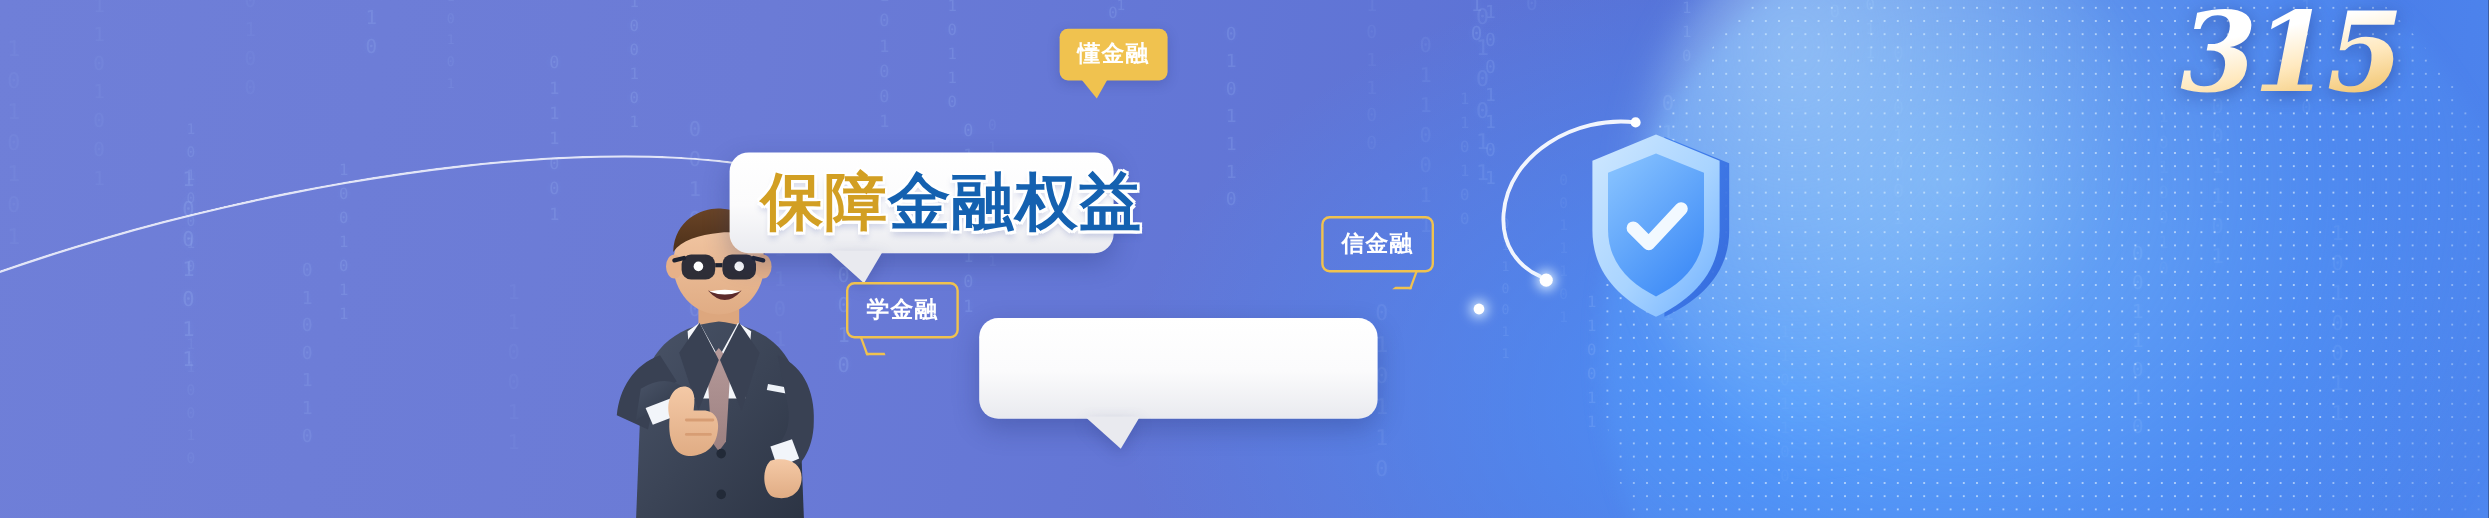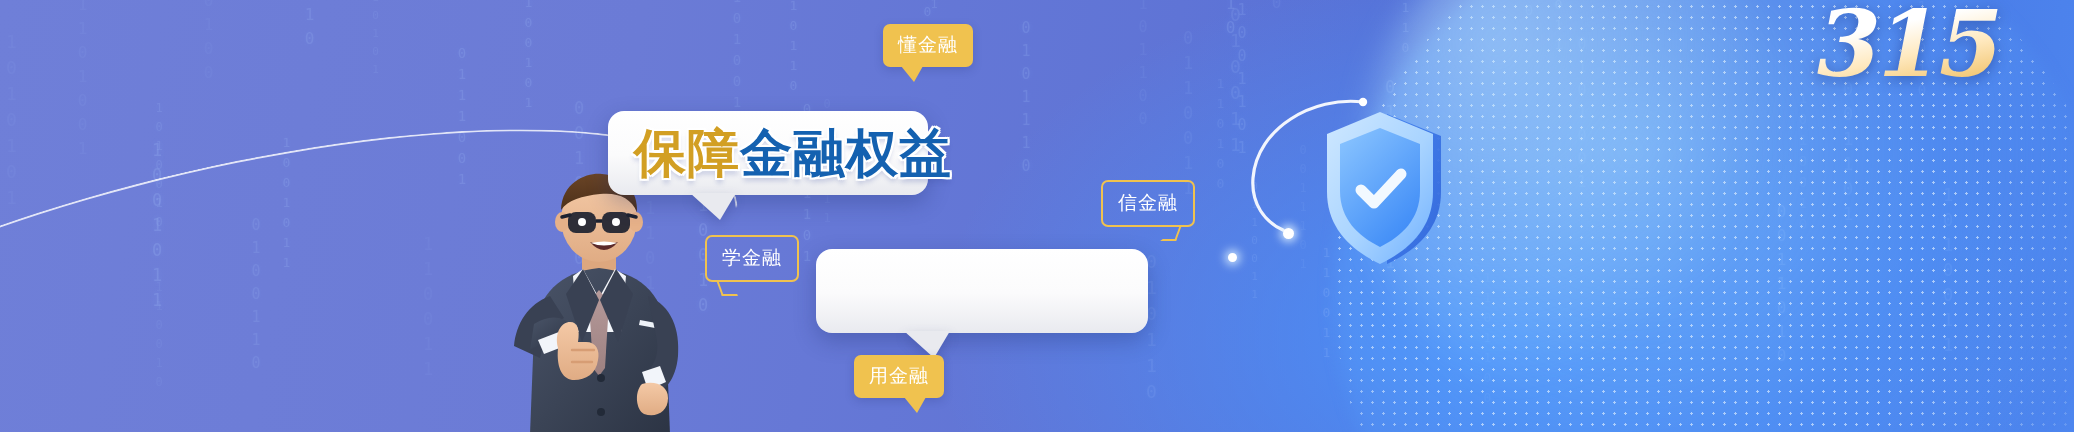--- a/index.html
+++ b/index.html
@@ -120,20 +120,21 @@
 
   
   .bubble {
     position:absolute;
     background:linear-gradient(180deg,#ffffff 0%, #fbfbfc 52%, #e9eaef 100%);
     border-radius:16px;
     box-shadow:0 8px 22px rgba(30,45,110,.30);
     display:flex;
     align-items:center;
     padding:0 26px;
+    margin-top:16px;
   }
   .bubble .tail {
     position:absolute;
     bottom:-25px;
     width:0; height:0;
     border-left:30px solid transparent;
     border-right:16px solid transparent;
     border-top:27px solid #e9eaef;
     filter:drop-shadow(0 5px 6px rgba(30,45,110,.22));
   }
@@ -154,21 +155,21 @@
        2px 2px 0 #fff, -2px 2px 0 #fff, 2px -2px 0 #fff, -2px -2px 0 #fff,
        0 5px 5px rgba(60,80,160,.28);
   }
   .gold { color:#d29f23; }
   .blue { color:#1461b0; }
 
   
   .tag {
     position:absolute;
     font-size:19px;
-    font-weight:400;
+    font-weight:700;
     color:#ffffff;
     letter-spacing:1px;
     padding:8px 15px 9px;
     border-radius:7px;
     white-space:nowrap;
     font-family:"DejaVu Sans", sans-serif;
   }
   .tag .ttail {
     position:absolute;
     width:0; height:0;
@@ -389,18 +390,14 @@
   <div class="tag tag-outline tag-xinjinrong">
     <span>信金融</span>
     <span class="otail"></span>
   </div>
 
   <div class="tag tag-outline tag-xuejinrong">
     <span>学金融</span>
     <span class="otail"></span>
   </div>
 
-  <div class="tag tag-solid tag-yongjinrong">
-    <span>用金融</span>
-    <span class="ttail"></span>
-  </div>
 
 </div>
 
 </body></html>

